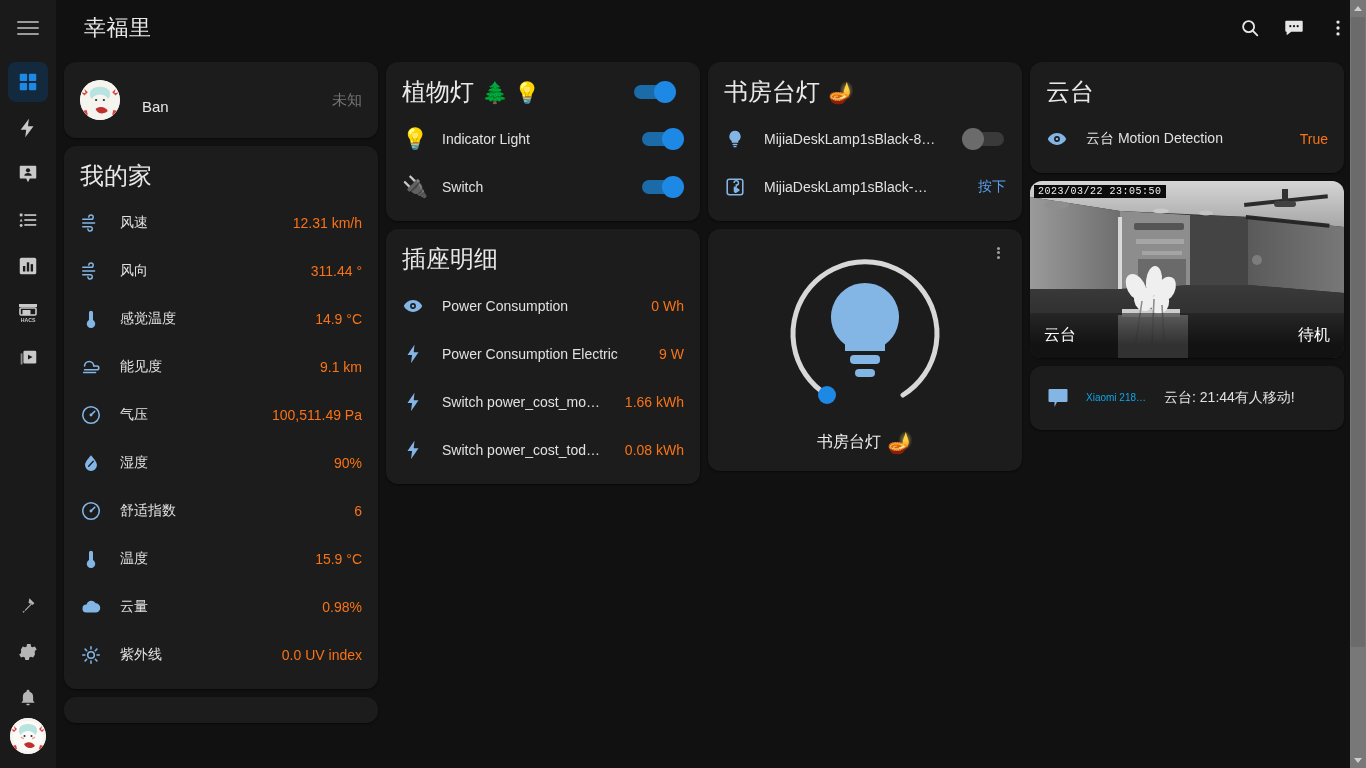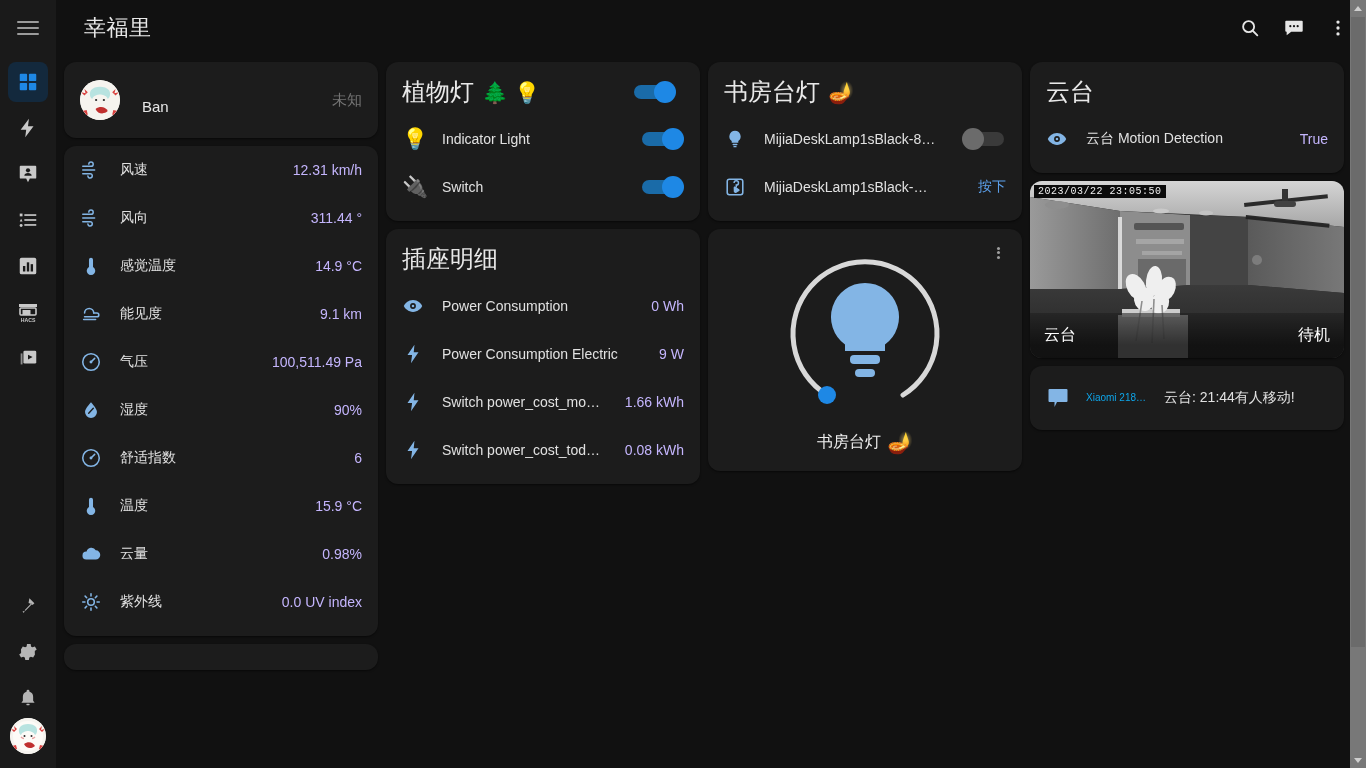--- a/index.html
+++ b/index.html
@@ -72,21 +72,21 @@
   
   .row {
     display: flex; align-items: center; height: 48px; padding: 0 16px;
     cursor: pointer;
   }
   .row .ico { width: 40px; flex: 0 0 40px; display: flex; align-items: center; }
   .row .nm {
     flex: 1 1 auto; color: #e1e1e1; font-size: 14px;
     white-space: nowrap; overflow: hidden; text-overflow: ellipsis; padding-right: 8px;
   }
-  .row .val { color: #c4b5fd; font-size: 14px; white-space: nowrap; text-align: right; }
+  .row .val { color: #f97316; font-size: 14px; white-space: nowrap; text-align: right; }
   .row .val.link { color: #5b9ee8; }
   .pad-b { padding-bottom: 10px; }
 
   
   .person-row { display: flex; align-items: center; height: 76px; padding: 0 16px; cursor: pointer; }
   .person-av {
     width: 40px; height: 40px; border-radius: 50%; overflow: hidden; flex: 0 0 40px;
     background:#f3f2ee;
   }
   .person-name { flex: 1 1 auto; color: #e6e6e6; font-size: 15px; padding-left: 22px; margin-top: 12px; }
@@ -294,20 +294,21 @@
                 <path d="M14 26c4-3 9-2 11 2-3 3-9 3-11-2z" fill="#c0302f"></path>
                 <path d="M4 14 1 11l4 1-1-4 3 3zM32 14l3-3-4 1 1-4-3 3zM6 27l-4 1 3 2-2 3 4-2zM30 27l4 1-3 2 2 3-4-2z" fill="#d9413f"></path>
               </svg>
             </div>
             <div class="person-name">Ban</div>
             <div class="person-state">未知</div>
           </div>
         </div>
 
         <div class="card pad-b">
+          <div class="card-title">我的家</div>
 
           <div class="row">
             <div class="ico">
               <svg width="22" height="22" viewBox="0 0 24 24">
                   <g fill="none" stroke="#83b5e5" stroke-width="1.6" stroke-linecap="round">
                     <path d="M3 8h9a2.4 2.4 0 1 0-2.4-2.4"></path>
                     <path d="M3 12h13"></path>
                     <path d="M3 16h8a2.4 2.4 0 1 1-2.4 2.4"></path>
                   </g>
                 </svg>

